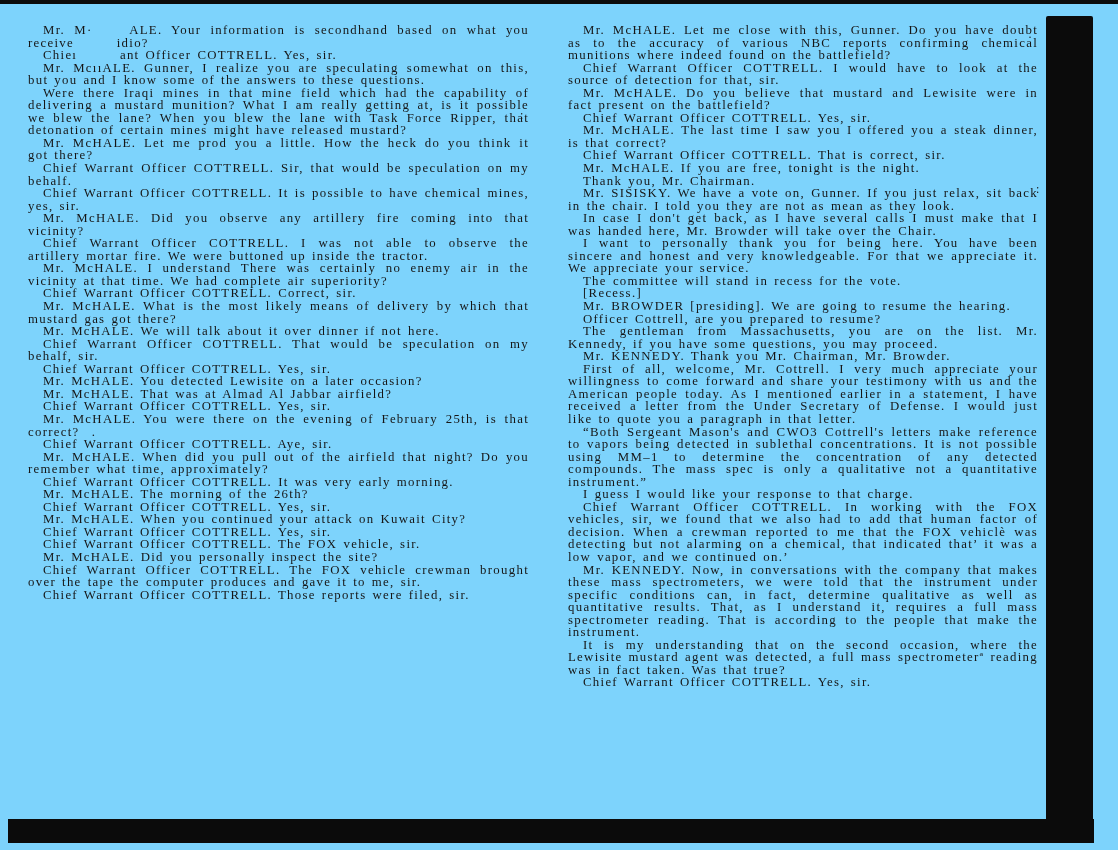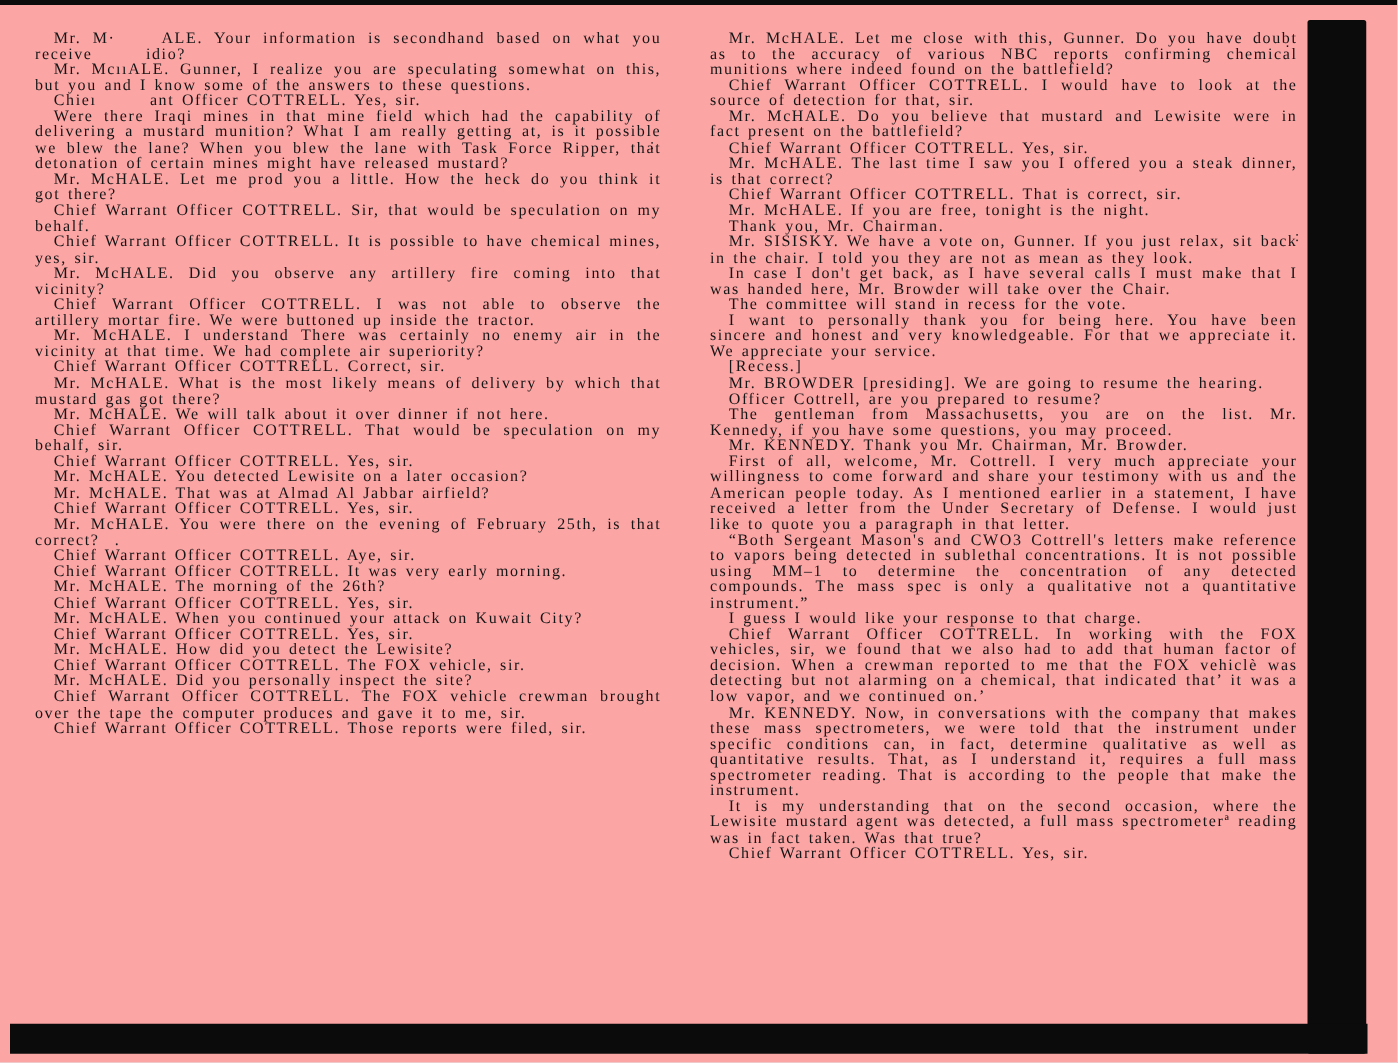--- a/index.html
+++ b/index.html
@@ -4,21 +4,21 @@
 <style>
   html, body {
     margin: 0;
     padding: 0;
     background: #e8e8e8;
   }
   .page {
     position: relative;
     width: 1118px;
     height: 850px;
-    background: #fca5a5;
+    background: #7dd3fc;
     overflow: hidden;
     font-family: "Liberation Serif", "DejaVu Serif", serif;
     color: #161616;
   }
   .top-rule {
     position: absolute;
     left: 0; top: 0;
     width: 1118px; height: 4px;
     background: #0b0b0b;
   }
@@ -69,64 +69,64 @@
   }
 </style>
 </head>
 <body>
 
 <div class="page">
   <div class="top-rule"></div>
 
   <div class="col col-left">
       <p>Mr. M·&nbsp;&nbsp;&nbsp;&nbsp;ALE. Your information is secondhand based on what you receive&nbsp;&nbsp;&nbsp;&nbsp;&nbsp;&nbsp;&nbsp;idio?</p>
+      <p>Chieı&nbsp;&nbsp;&nbsp;&nbsp;&nbsp;&nbsp;&nbsp;ant Officer COTTRELL. Yes, sir.</p>
       <p>Mr. McııALE. Gunner, I realize you are speculating somewhat on this, but you and I know some of the answers to these questions.</p>
-      <p>Chieı&nbsp;&nbsp;&nbsp;&nbsp;&nbsp;&nbsp;&nbsp;ant Officer COTTRELL. Yes, sir.</p>
       <p>Were there Iraqi mines in that mine field which had the capability of delivering a mustard munition? What I am really getting at, is it possible we blew the lane? When you blew the lane with Task Force Ripper, that detonation of certain mines might have released mustard?</p>
       <p>Mr. McHALE. Let me prod you a little. How the heck do you think it got there?</p>
       <p>Chief Warrant Officer COTTRELL. Sir, that would be speculation on my behalf.</p>
       <p>Chief Warrant Officer COTTRELL. It is possible to have chemical mines, yes, sir.</p>
       <p>Mr. McHALE. Did you observe any artillery fire coming into that vicinity?</p>
       <p>Chief Warrant Officer COTTRELL. I was not able to observe the artillery mortar fire. We were buttoned up inside the tractor.</p>
       <p>Mr. McHALE. I understand There was certainly no enemy air in the vicinity at that time. We had complete air superiority?</p>
       <p>Chief Warrant Officer COTTRELL. Correct, sir.</p>
       <p>Mr. McHALE. What is the most likely means of delivery by which that mustard gas got there?</p>
       <p>Mr. McHALE. We will talk about it over dinner if not here.</p>
       <p>Chief Warrant Officer COTTRELL. That would be speculation on my behalf, sir.</p>
       <p>Chief Warrant Officer COTTRELL. Yes, sir.</p>
       <p>Mr. McHALE. You detected Lewisite on a later occasion?</p>
       <p>Mr. McHALE. That was at Almad Al Jabbar airfield?</p>
       <p>Chief Warrant Officer COTTRELL. Yes, sir.</p>
       <p>Mr. McHALE. You were there on the evening of February 25th, is that correct?&nbsp;&nbsp;.</p>
       <p>Chief Warrant Officer COTTRELL. Aye, sir.</p>
+      <p>Mr. McHALE. When did you pull out of the airfield that night? Do you remember what time, approximately?</p>
       <p>Chief Warrant Officer COTTRELL. It was very early morning.</p>
       <p>Mr. McHALE. The morning of the 26th?</p>
       <p>Chief Warrant Officer COTTRELL. Yes, sir.</p>
       <p>Mr. McHALE. When you continued your attack on Kuwait City?</p>
       <p>Chief Warrant Officer COTTRELL. Yes, sir.</p>
-      <p>Mr. McHALE. How did you detect the Lewisite?</p>
       <p>Chief Warrant Officer COTTRELL. The FOX vehicle, sir.</p>
       <p>Mr. McHALE. Did you personally inspect the site?</p>
       <p>Chief Warrant Officer COTTRELL. The FOX vehicle crewman brought over the tape the computer produces and gave it to me, sir.</p>
       <p>Chief Warrant Officer COTTRELL. Those reports were filed, sir.</p>
     </div>
 
   <div class="col col-right">
       <p>Mr. McHALE. Let me close with this, Gunner. Do you have doubt as to the accuracy of various NBC reports confirming chemical munitions where indeed found on the battlefield?</p>
       <p>Chief Warrant Officer COTTRELL. I would have to look at the source of detection for that, sir.</p>
       <p>Mr. McHALE. Do you believe that mustard and Lewisite were in fact present on the battlefield?</p>
       <p>Chief Warrant Officer COTTRELL. Yes, sir.</p>
       <p>Mr. McHALE. The last time I saw you I offered you a steak dinner, is that correct?</p>
       <p>Chief Warrant Officer COTTRELL. That is correct, sir.</p>
       <p>Mr. McHALE. If you are free, tonight is the night.</p>
       <p>Thank you, Mr. Chairman.</p>
       <p>Mr. SISISKY. We have a vote on, Gunner. If you just relax, sit back in the chair. I told you they are not as mean as they look.</p>
       <p>In case I don't get back, as I have several calls I must make that I was handed here, Mr. Browder will take over the Chair.</p>
+      <p>I want to personally thank you for being here. You have been sincere and honest and very knowledgeable. For that we appreciate it. We appreciate your service.</p>
       <p>The committee will stand in recess for the vote.</p>
-      <p>I want to personally thank you for being here. You have been sincere and honest and very knowledgeable. For that we appreciate it. We appreciate your service.</p>
       <p>[Recess.]</p>
       <p>Mr. BROWDER [presiding]. We are going to resume the hearing.</p>
       <p>Officer Cottrell, are you prepared to resume?</p>
       <p>The gentleman from Massachusetts, you are on the list. Mr. Kennedy, if you have some questions, you may proceed.</p>
       <p>Mr. KENNEDY. Thank you Mr. Chairman, Mr. Browder.</p>
       <p>First of all, welcome, Mr. Cottrell. I very much appreciate your willingness to come forward and share your testimony with us and the American people today. As I mentioned earlier in a statement, I have received a letter from the Under Secretary of Defense. I would just like to quote you a paragraph in that letter.</p>
       <p>“Both Sergeant Mason's and CWO3 Cottrell's letters make reference to vapors being detected in sublethal concentrations. It is not possible using MM–1 to determine the concentration of any detected compounds. The mass spec is only a qualitative not a quantitative instrument.”</p>
       <p>I guess I would like your response to that charge.</p>
       <p>Chief Warrant Officer COTTRELL. In working with the FOX vehicles, sir, we found that we also had to add that human factor of decision. When a crewman reported to me that the FOX vehiclè was detecting but not alarming on a chemical, that indicated that’ it was a low vapor, and we continued on.’</p>
       <p>Mr. KENNEDY. Now, in conversations with the company that makes these mass spectrometers, we were told that the instrument under specific conditions can, in fact, determine qualitative as well as quantitative results. That, as I understand it, requires a full mass spectrometer reading. That is according to the people that make the instrument.</p>

